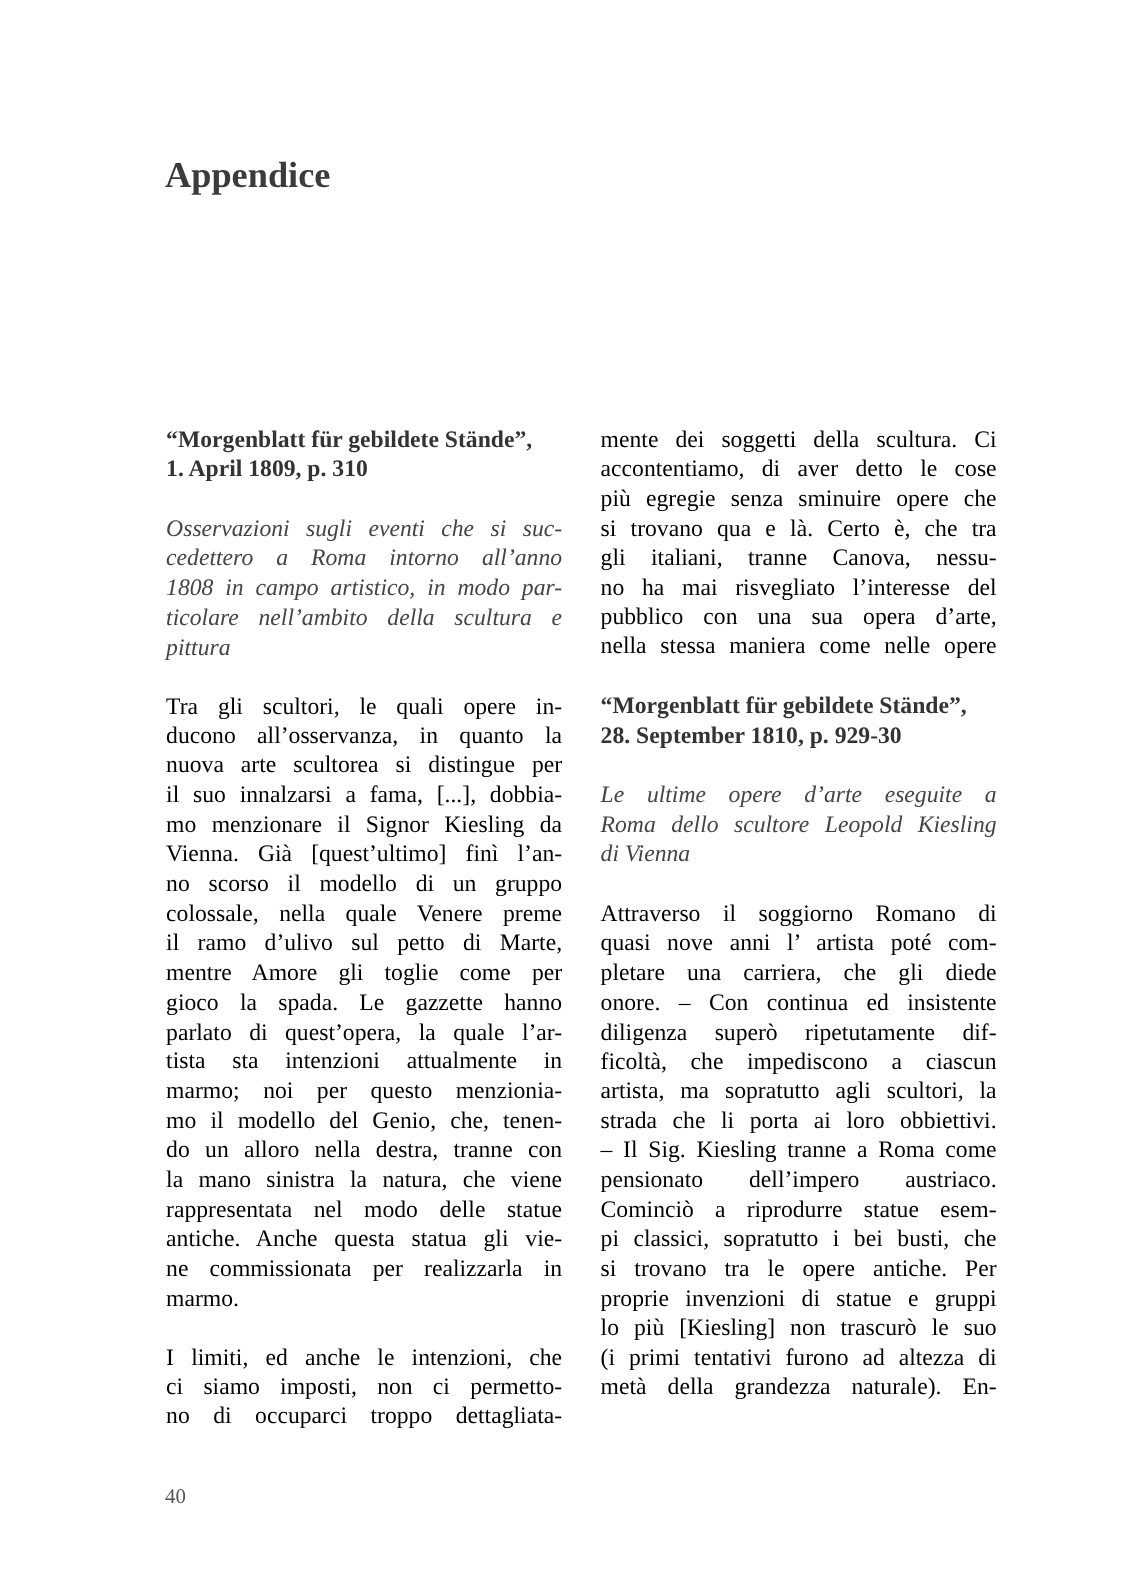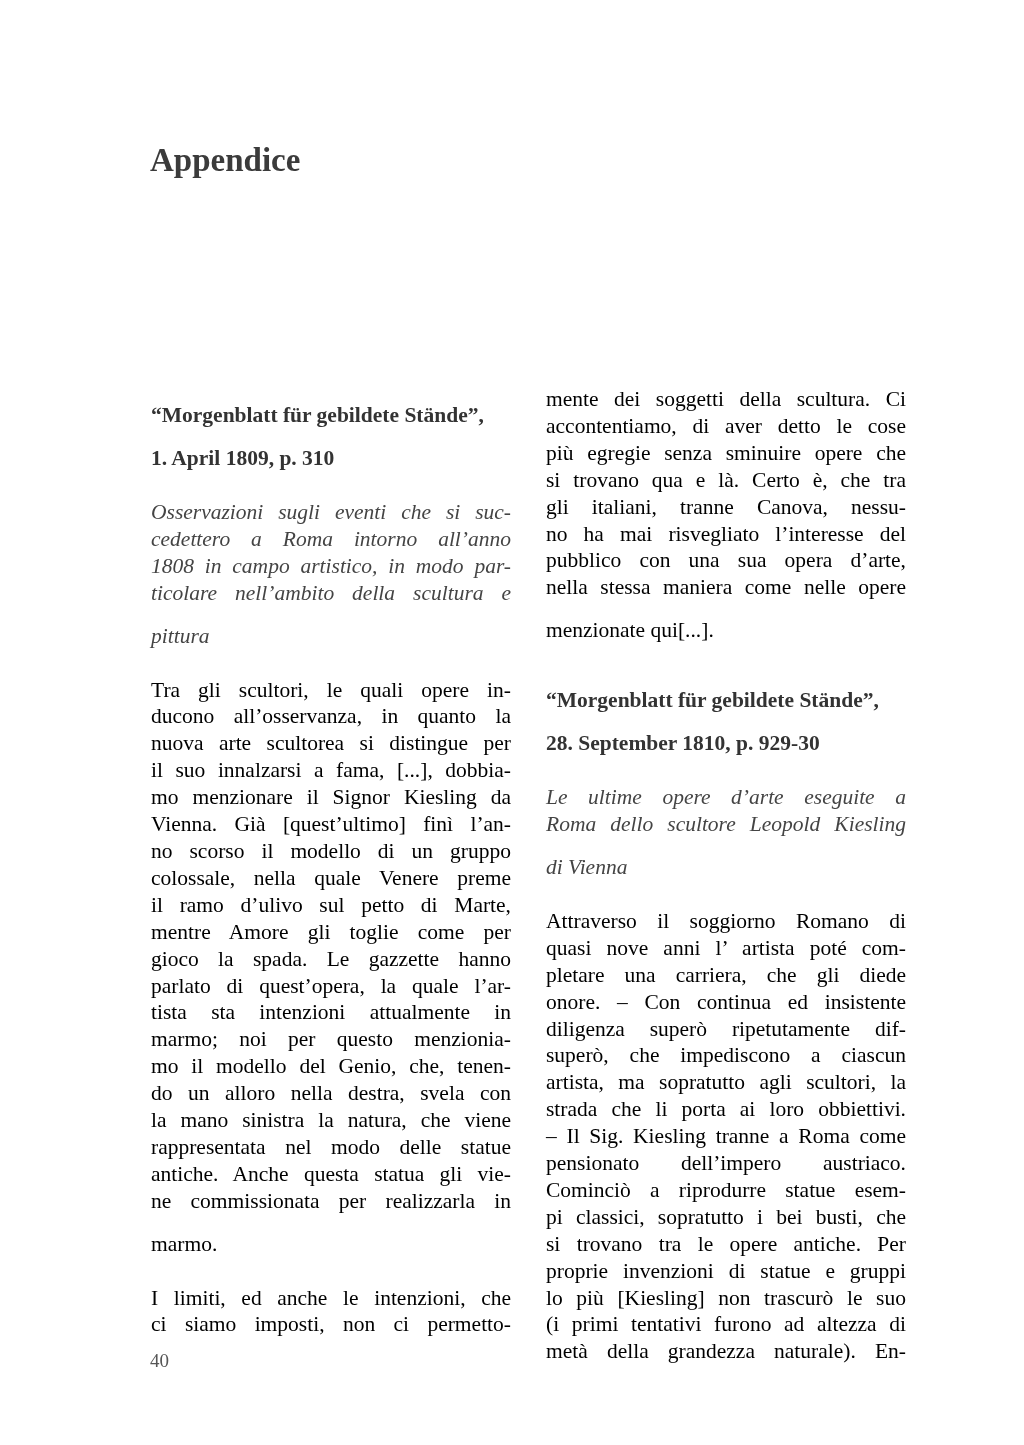--- a/index.html
+++ b/index.html
@@ -47,21 +47,21 @@
       text-align: justify;
       color: #444;
     }
     .para {
       margin: 0;
       text-align: justify;
       color: #000000;
     }
     .gap-l { height: 27px; }
     .line { display: block; text-align: justify; text-align-last: justify; white-space: nowrap; }
-    .line.last { text-align-last: left; margin-top: 16px; }
+    .line.last { text-align-last: left; }
     .page-number {
       position: absolute;
       left: 150px;
       top: 1350px;
       font-size: 19px;
       color: #555;
     }
   </style>
 </head>
 <body>
@@ -91,65 +91,65 @@
     <span class="line">Vienna. Già [quest’ultimo] finì l’an-</span>
     <span class="line">no scorso il modello di un gruppo</span>
     <span class="line">colossale, nella quale Venere preme</span>
     <span class="line">il ramo d’ulivo sul petto di Marte,</span>
     <span class="line">mentre Amore gli toglie come per</span>
     <span class="line">gioco la spada. Le gazzette hanno</span>
     <span class="line">parlato di quest’opera, la quale l’ar-</span>
     <span class="line">tista sta intenzioni attualmente in</span>
     <span class="line">marmo; noi per questo menzionia-</span>
     <span class="line">mo il modello del Genio, che, tenen-</span>
-    <span class="line">do un alloro nella destra, svela con</span>
+    <span class="line">do un alloro nella destra, tranne con</span>
     <span class="line">la mano sinistra la natura, che viene</span>
     <span class="line">rappresentata nel modo delle statue</span>
     <span class="line">antiche. Anche questa statua gli vie-</span>
     <span class="line">ne commissionata per realizzarla in</span>
     <span class="line last">marmo.</span>
   </div>
   <div class="gap-l"></div>
   <div class="para">
     <span class="line">I limiti, ed anche le intenzioni, che</span>
     <span class="line">ci siamo imposti, non ci permetto-</span>
+    <span class="line">no di occuparci troppo dettagliata-</span>
   </div>
 </div>
 
 <div class="column col-right">
   <div class="para">
     <span class="line">mente dei soggetti della scultura. Ci</span>
     <span class="line">accontentiamo, di aver detto le cose</span>
     <span class="line">più egregie senza sminuire opere che</span>
     <span class="line">si trovano qua e là. Certo è, che tra</span>
     <span class="line">gli italiani, tranne Canova, nessu-</span>
     <span class="line">no ha mai risvegliato l’interesse del</span>
     <span class="line">pubblico con una sua opera d’arte,</span>
     <span class="line">nella stessa maniera come nelle opere</span>
-    <span class="line last">menzionate qui[...].</span>
   </div>
   <div class="gap-l"></div>
   <div class="heading">
     <span class="line last">“Morgenblatt für gebildete Stände”,</span>
     <span class="line last">28. September 1810, p. 929-30</span>
   </div>
   <div class="gap-l"></div>
   <div class="subtitle">
     <span class="line">Le ultime opere d’arte eseguite a</span>
     <span class="line">Roma dello scultore Leopold Kiesling</span>
     <span class="line last">di Vienna</span>
   </div>
   <div class="gap-l"></div>
   <div class="para">
     <span class="line">Attraverso il soggiorno Romano di</span>
     <span class="line">quasi nove anni l’ artista poté com-</span>
     <span class="line">pletare una carriera, che gli diede</span>
     <span class="line">onore. – Con continua ed insistente</span>
     <span class="line">diligenza superò ripetutamente dif-</span>
-    <span class="line">superò, che impediscono a ciascun</span>
+    <span class="line">ficoltà, che impediscono a ciascun</span>
     <span class="line">artista, ma sopratutto agli scultori, la</span>
     <span class="line">strada che li porta ai loro obbiettivi.</span>
     <span class="line">– Il Sig. Kiesling tranne a Roma come</span>
     <span class="line">pensionato dell’impero austriaco.</span>
     <span class="line">Cominciò a riprodurre statue esem-</span>
     <span class="line">pi classici, sopratutto i bei busti, che</span>
     <span class="line">si trovano tra le opere antiche. Per</span>
     <span class="line">proprie invenzioni di statue e gruppi</span>
     <span class="line">lo più [Kiesling] non trascurò le suo</span>
     <span class="line">(i primi tentativi furono ad altezza di</span>

